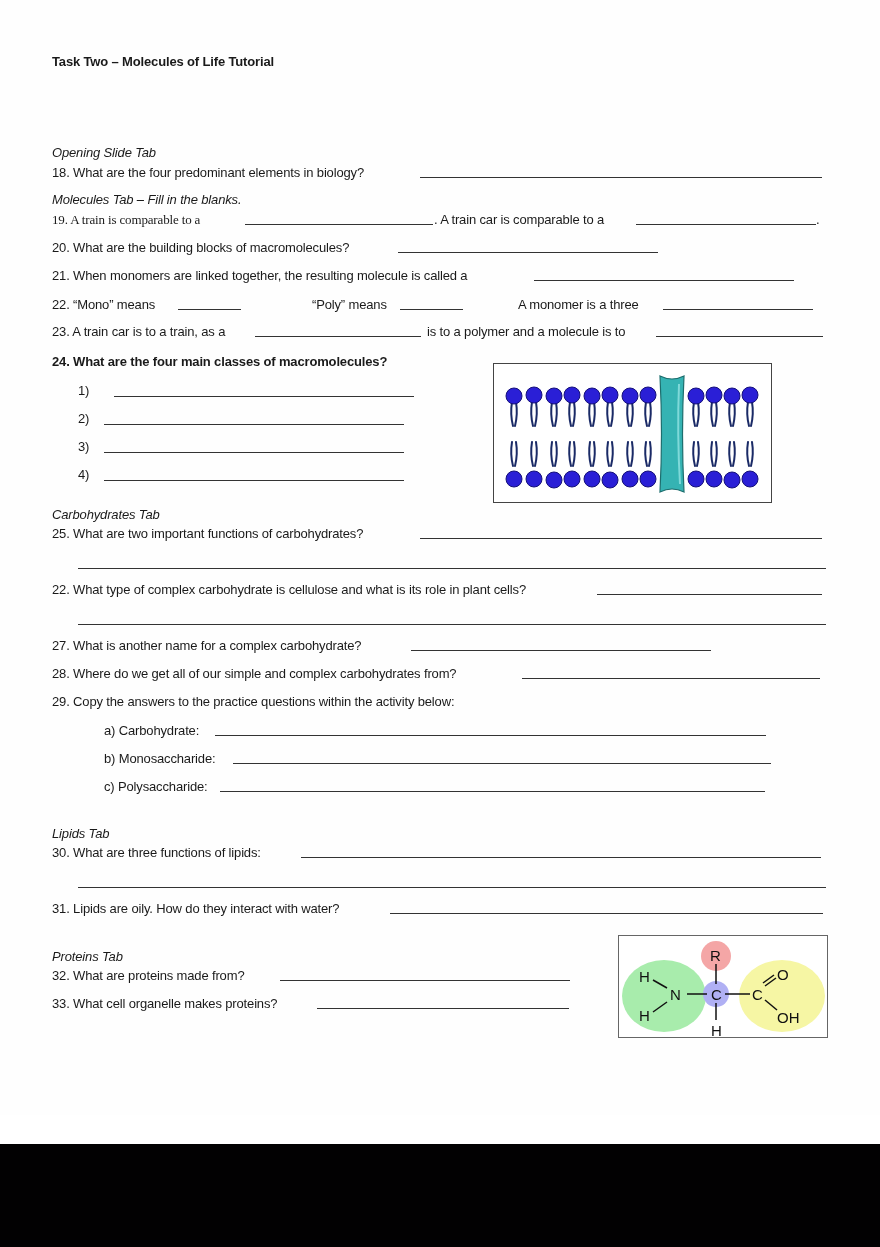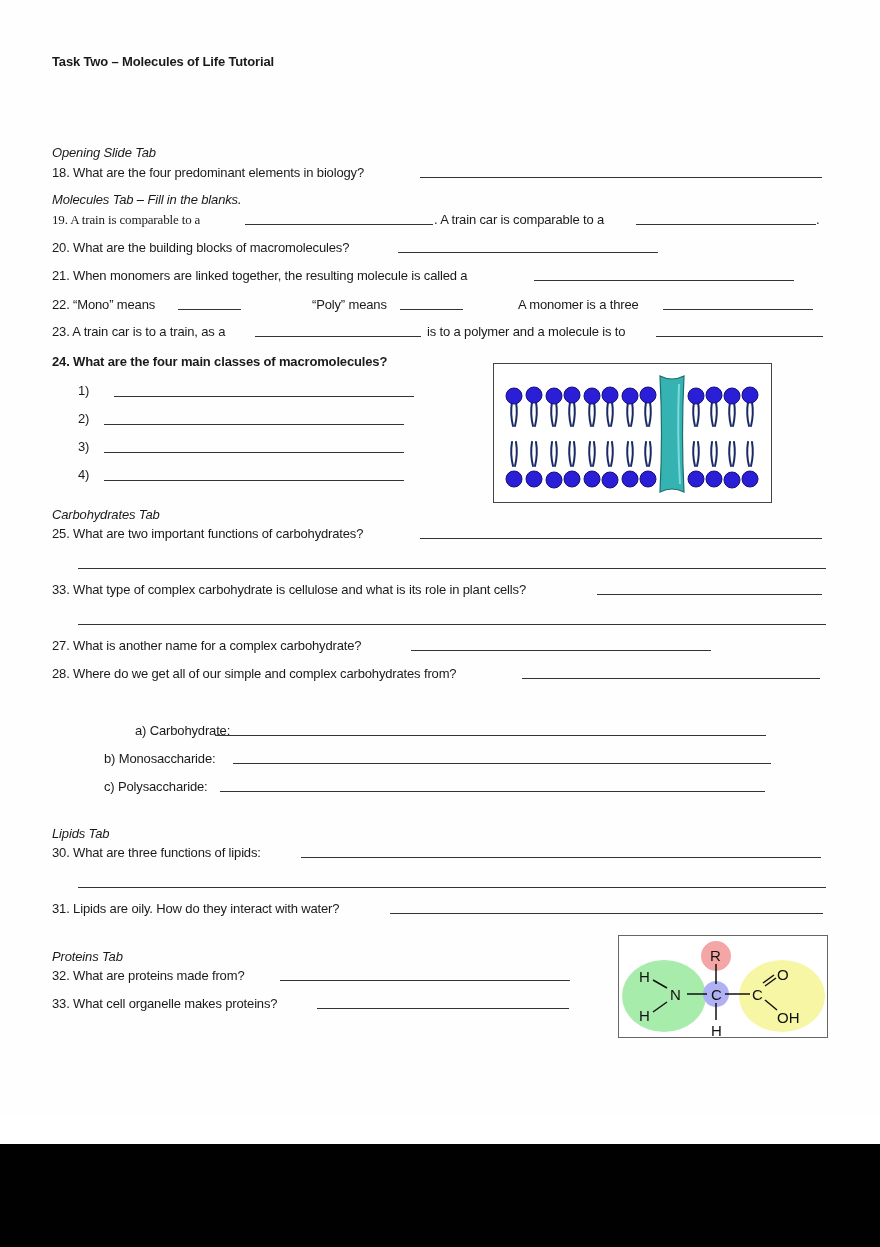--- a/index.html
+++ b/index.html
@@ -128,31 +128,32 @@
         <path d="M185 20 q-2 50 1 100" stroke="#7fd9d9" stroke-width="2" fill="none"></path>
       </g>
     </svg>
   </div>
 
   <div class="t sec" style="left:52px; top:507px;">Carbohydrates Tab</div>
   <div class="t" style="left:52px; top:526px;">25.  What are two important functions of carbohydrates?</div>
   <div class="blank" style="left:420px; top:538px; width:402px;"></div>
   <div class="blank" style="left:78px; top:568px; width:748px;"></div>
 
-  <div class="t" style="left:52px; top:582px;">33.  What type of complex carbohydrate is cellulose and what is its role in plant cells?</div>
+  <div class="t" style="left:52px; top:582px;">22.  What type of complex carbohydrate is cellulose and what is its role in plant cells?</div>
   <div class="blank" style="left:597px; top:594px; width:225px;"></div>
   <div class="blank" style="left:78px; top:624px; width:748px;"></div>
 
   <div class="t" style="left:52px; top:638px;">27.  What is another name for a complex carbohydrate?</div>
   <div class="blank" style="left:411px; top:650px; width:300px;"></div>
 
   <div class="t" style="left:52px; top:666px;">28.  Where do we get all of our simple and complex carbohydrates from?</div>
   <div class="blank" style="left:522px; top:678px; width:298px;"></div>
 
-  <div class="t" style="left:104px; top:723px;margin-left:31px;">a) Carbohydrate:</div>
+  <div class="t" style="left:52px; top:694px;">29.  Copy the answers to the practice questions within the activity below:</div>
+  <div class="t" style="left:104px; top:723px;">a) Carbohydrate:</div>
   <div class="blank" style="left:215px; top:735px; width:551px;"></div>
   <div class="t" style="left:104px; top:751px;">b) Monosaccharide:</div>
   <div class="blank" style="left:233px; top:763px; width:538px;"></div>
   <div class="t" style="left:104px; top:779px;">c) Polysaccharide:</div>
   <div class="blank" style="left:220px; top:791px; width:545px;"></div>
 
   <div class="t sec" style="left:52px; top:826px;">Lipids Tab</div>
   <div class="t" style="left:52px; top:845px;">30.  What are three functions of lipids:</div>
   <div class="blank" style="left:301px; top:857px; width:520px;"></div>
   <div class="blank" style="left:78px; top:887px; width:748px;"></div>

